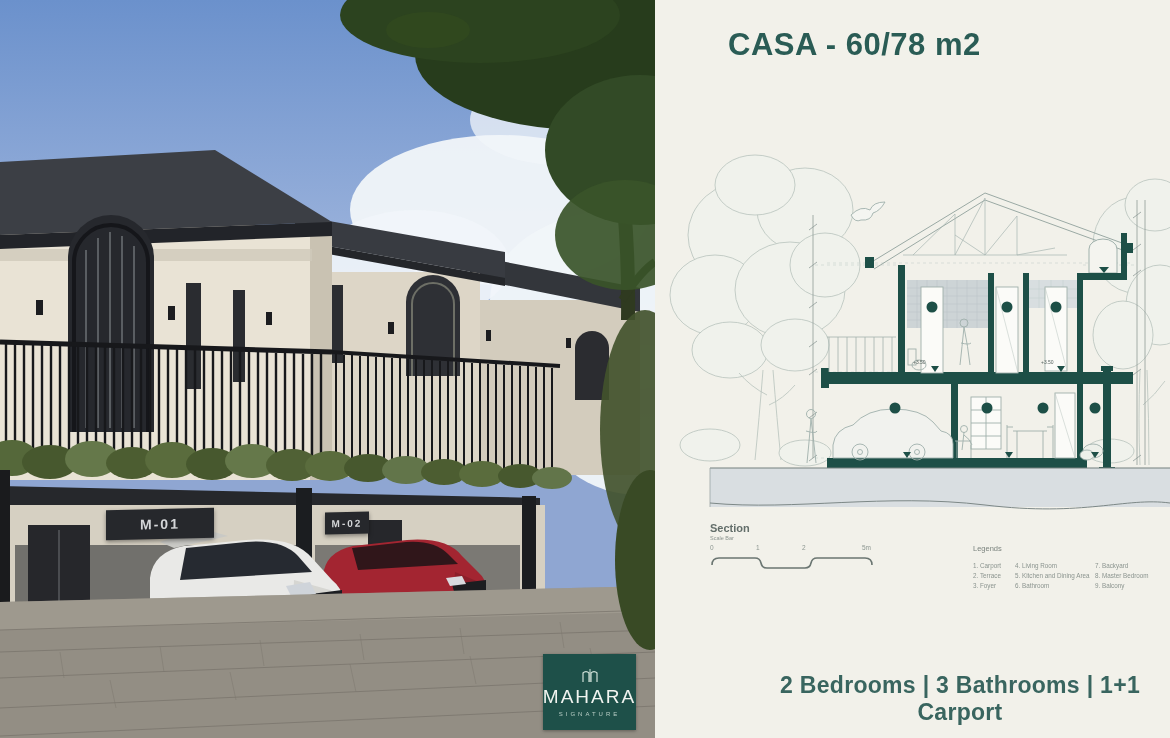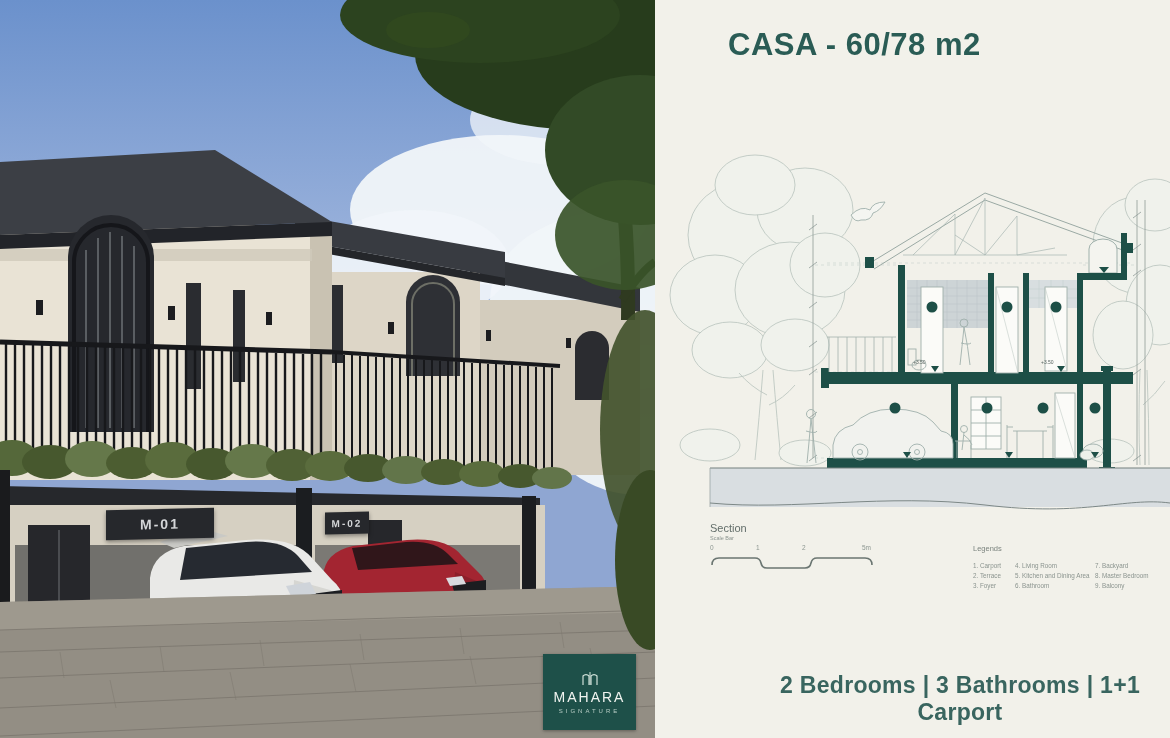--- a/index.html
+++ b/index.html
@@ -7,28 +7,28 @@
          font-family:"Liberation Sans",sans-serif;background:#f2f1ea;}
   
   #photo-panel{position:absolute;left:0;top:0;width:655px;height:738px;overflow:hidden;background:#8fa6d2;}
   .unit-sign{position:absolute;background:#26282c;color:#d4d6d8;display:flex;align-items:center;justify-content:center;
              font-weight:bold;letter-spacing:2px;box-shadow:0 2px 4px rgba(0,0,0,.4);}
   #sign-m01{left:106px;top:509px;width:108px;height:30px;font-size:14px;transform:skewY(-1.2deg);}
   #sign-m02{left:325px;top:512px;width:44px;height:22px;font-size:10px;transform:skewY(-1.2deg);}
   #brand-badge{position:absolute;left:543px;top:654px;width:93px;height:76px;background:#1e5049;
                display:flex;flex-direction:column;align-items:center;justify-content:center;gap:3px;
                box-shadow:0 1px 3px rgba(0,0,0,.35);}
-  #brand-badge .brand{color:#f1f4f0;font-size:14px;letter-spacing:2px;font-weight:400;}
+  #brand-badge .brand{color:#f1f4f0;font-size:19px;letter-spacing:2px;font-weight:400;}
   #brand-badge .tagline{color:#b9cec6;font-size:6px;letter-spacing:3px;}
   
   #info-panel{position:absolute;left:655px;top:0;width:515px;height:683px;background:#f2f1ea;}
   #page-title{position:absolute;left:73px;top:27px;font-size:31px;font-weight:bold;color:#2a5c55;letter-spacing:.5px;}
   #section-drawing{position:absolute;left:0;top:115px;width:515px;height:410px;}
   #section-block{position:absolute;left:55px;top:522px;width:180px;}
-  #section-label{font-size:11px;font-weight:normal;color:#636e6a;}
+  #section-label{font-size:11px;font-weight:bold;color:#636e6a;}
   #scalebar-label{font-size:5.5px;color:#8b948f;margin-top:1px;}
   #scale-ticks{position:relative;height:9px;margin-top:3px;font-size:6.5px;color:#8d9792;}
   #scale-ticks span{position:absolute;top:0;}
   #legend-block{position:absolute;left:318px;top:524px;width:197px;}
   #legend-title{font-size:7.5px;color:#7c847f;margin-bottom:8px;margin-top:20px;}
   .legend-cols{display:flex;}
   .legend-col{font-size:6.3px;line-height:10px;color:#8b948f;}
   .legend-col.c1{width:42px;} .legend-col.c2{width:80px;} .legend-col.c3{width:75px;}
   #footer-line{position:absolute;left:90px;top:672px;width:430px;text-align:center;
                font-size:23px;font-weight:600;color:#39655f;letter-spacing:.3px;}

